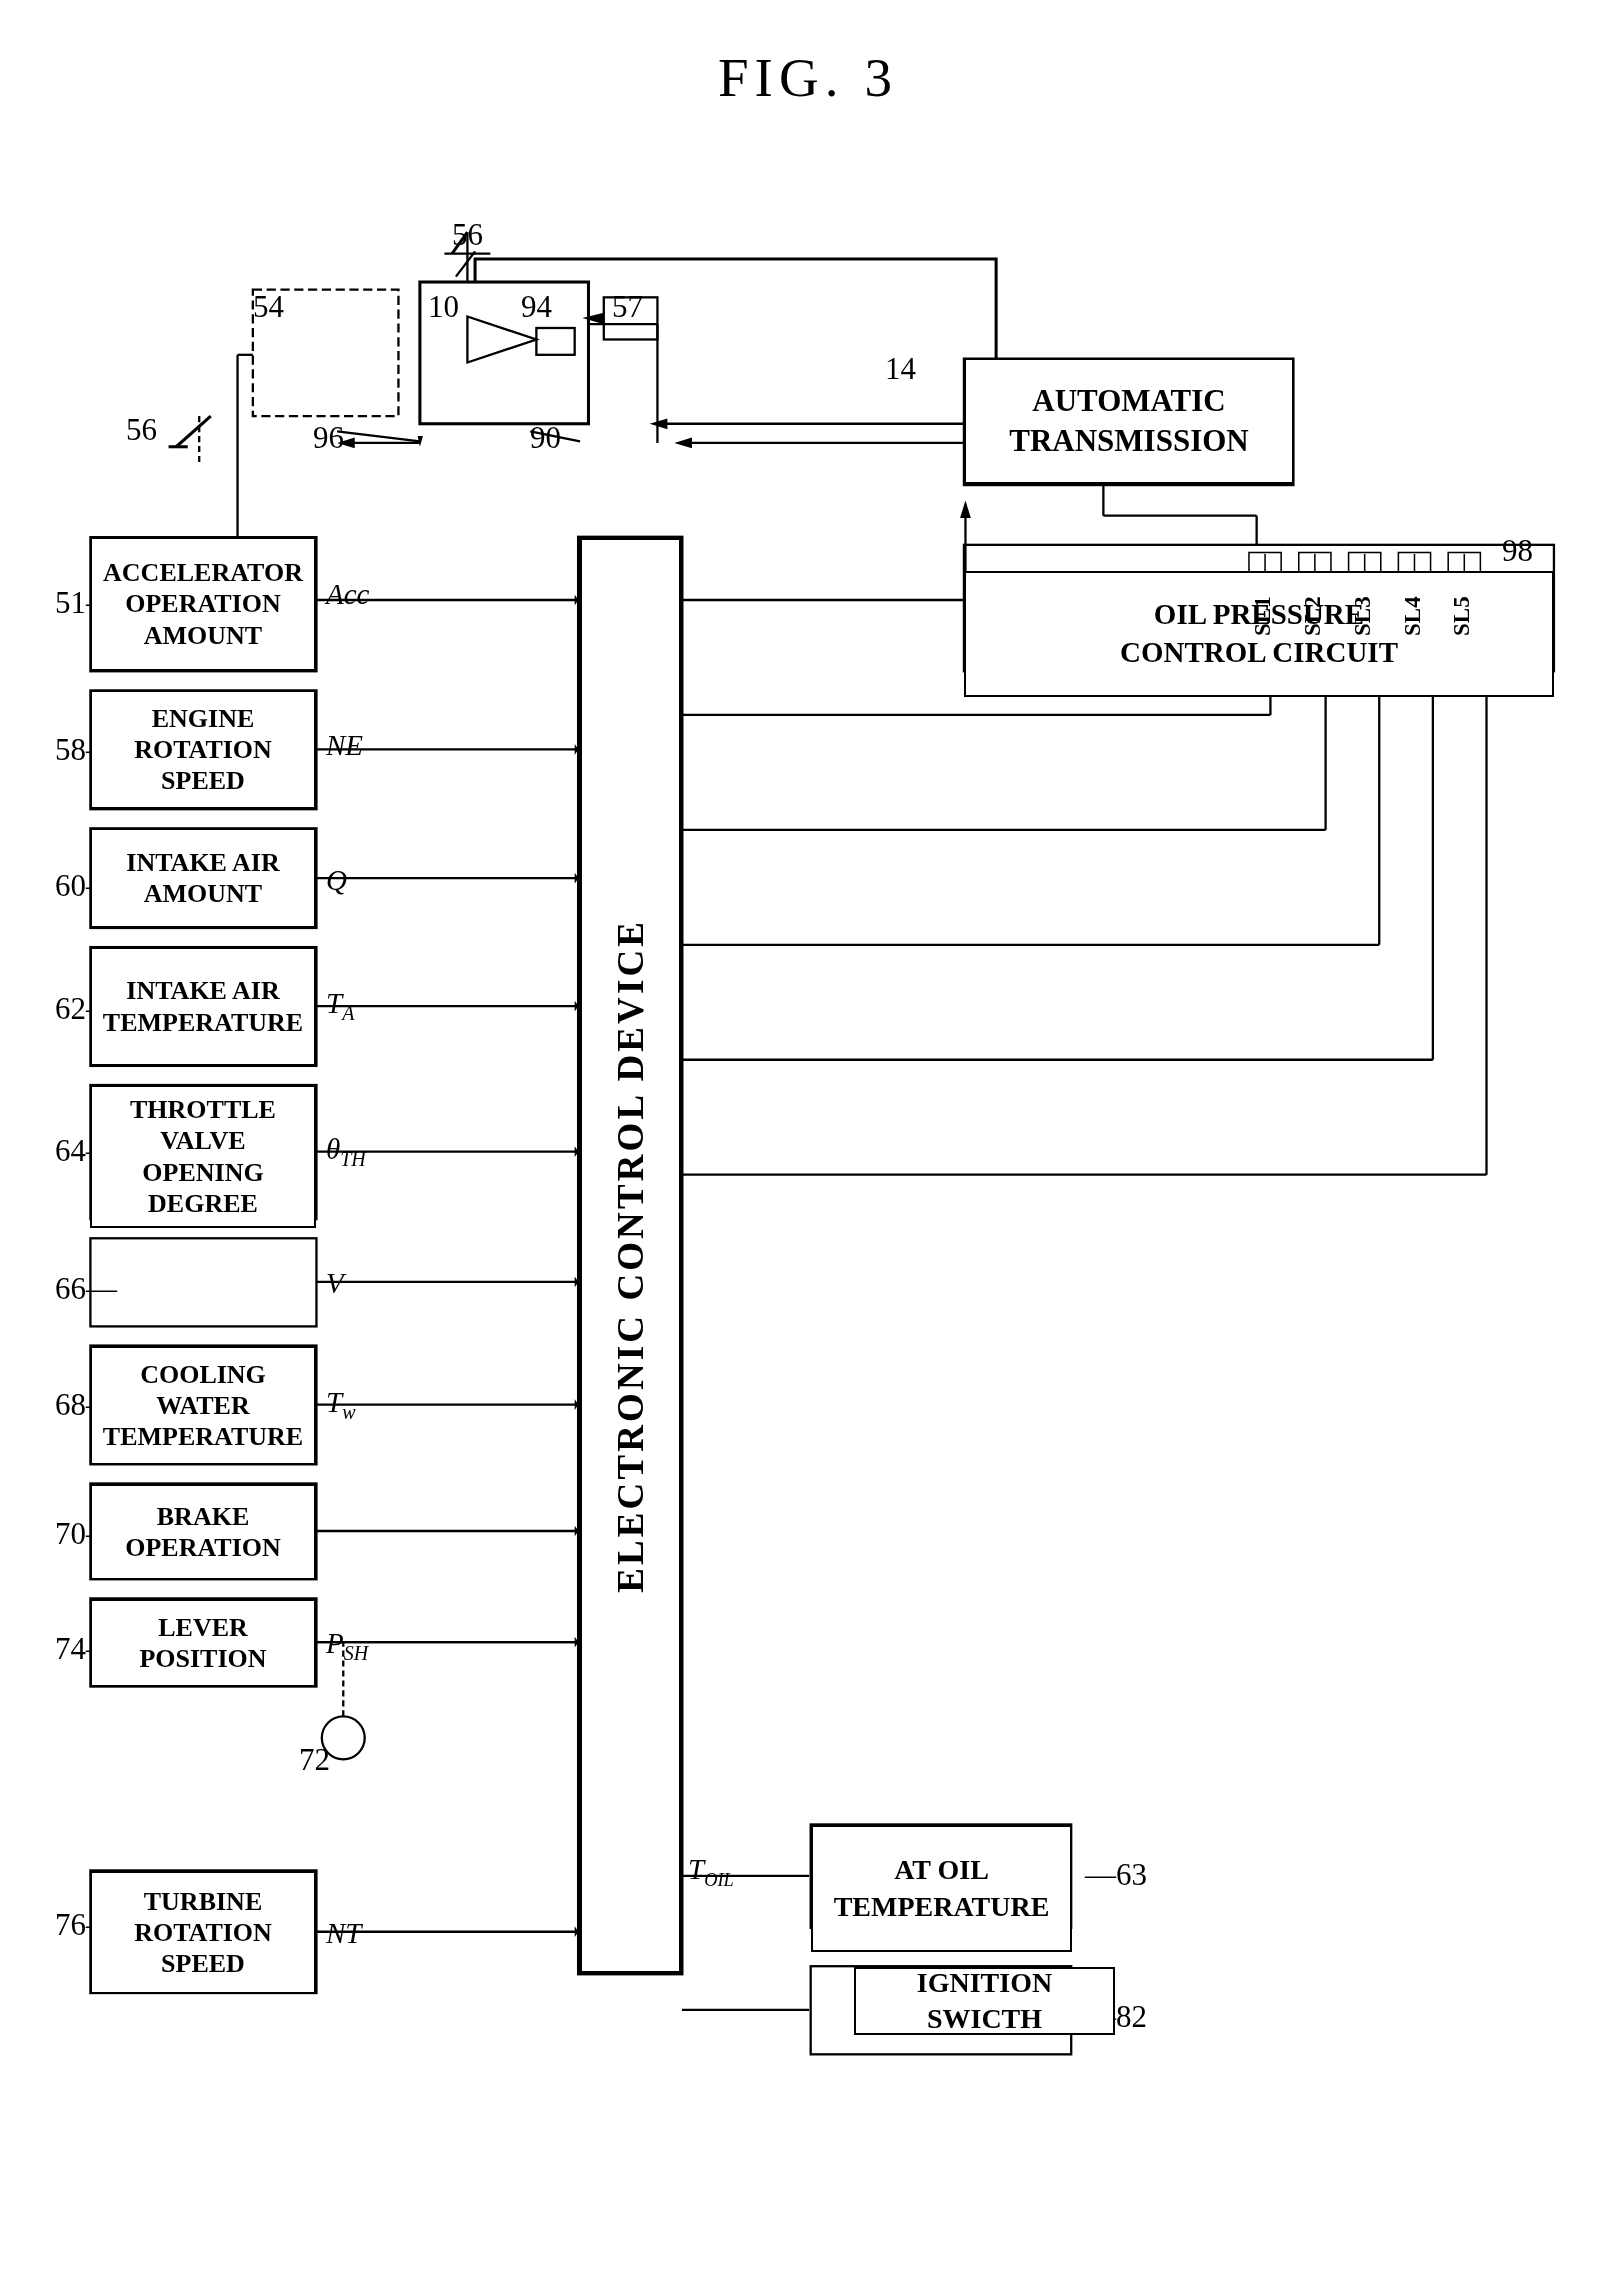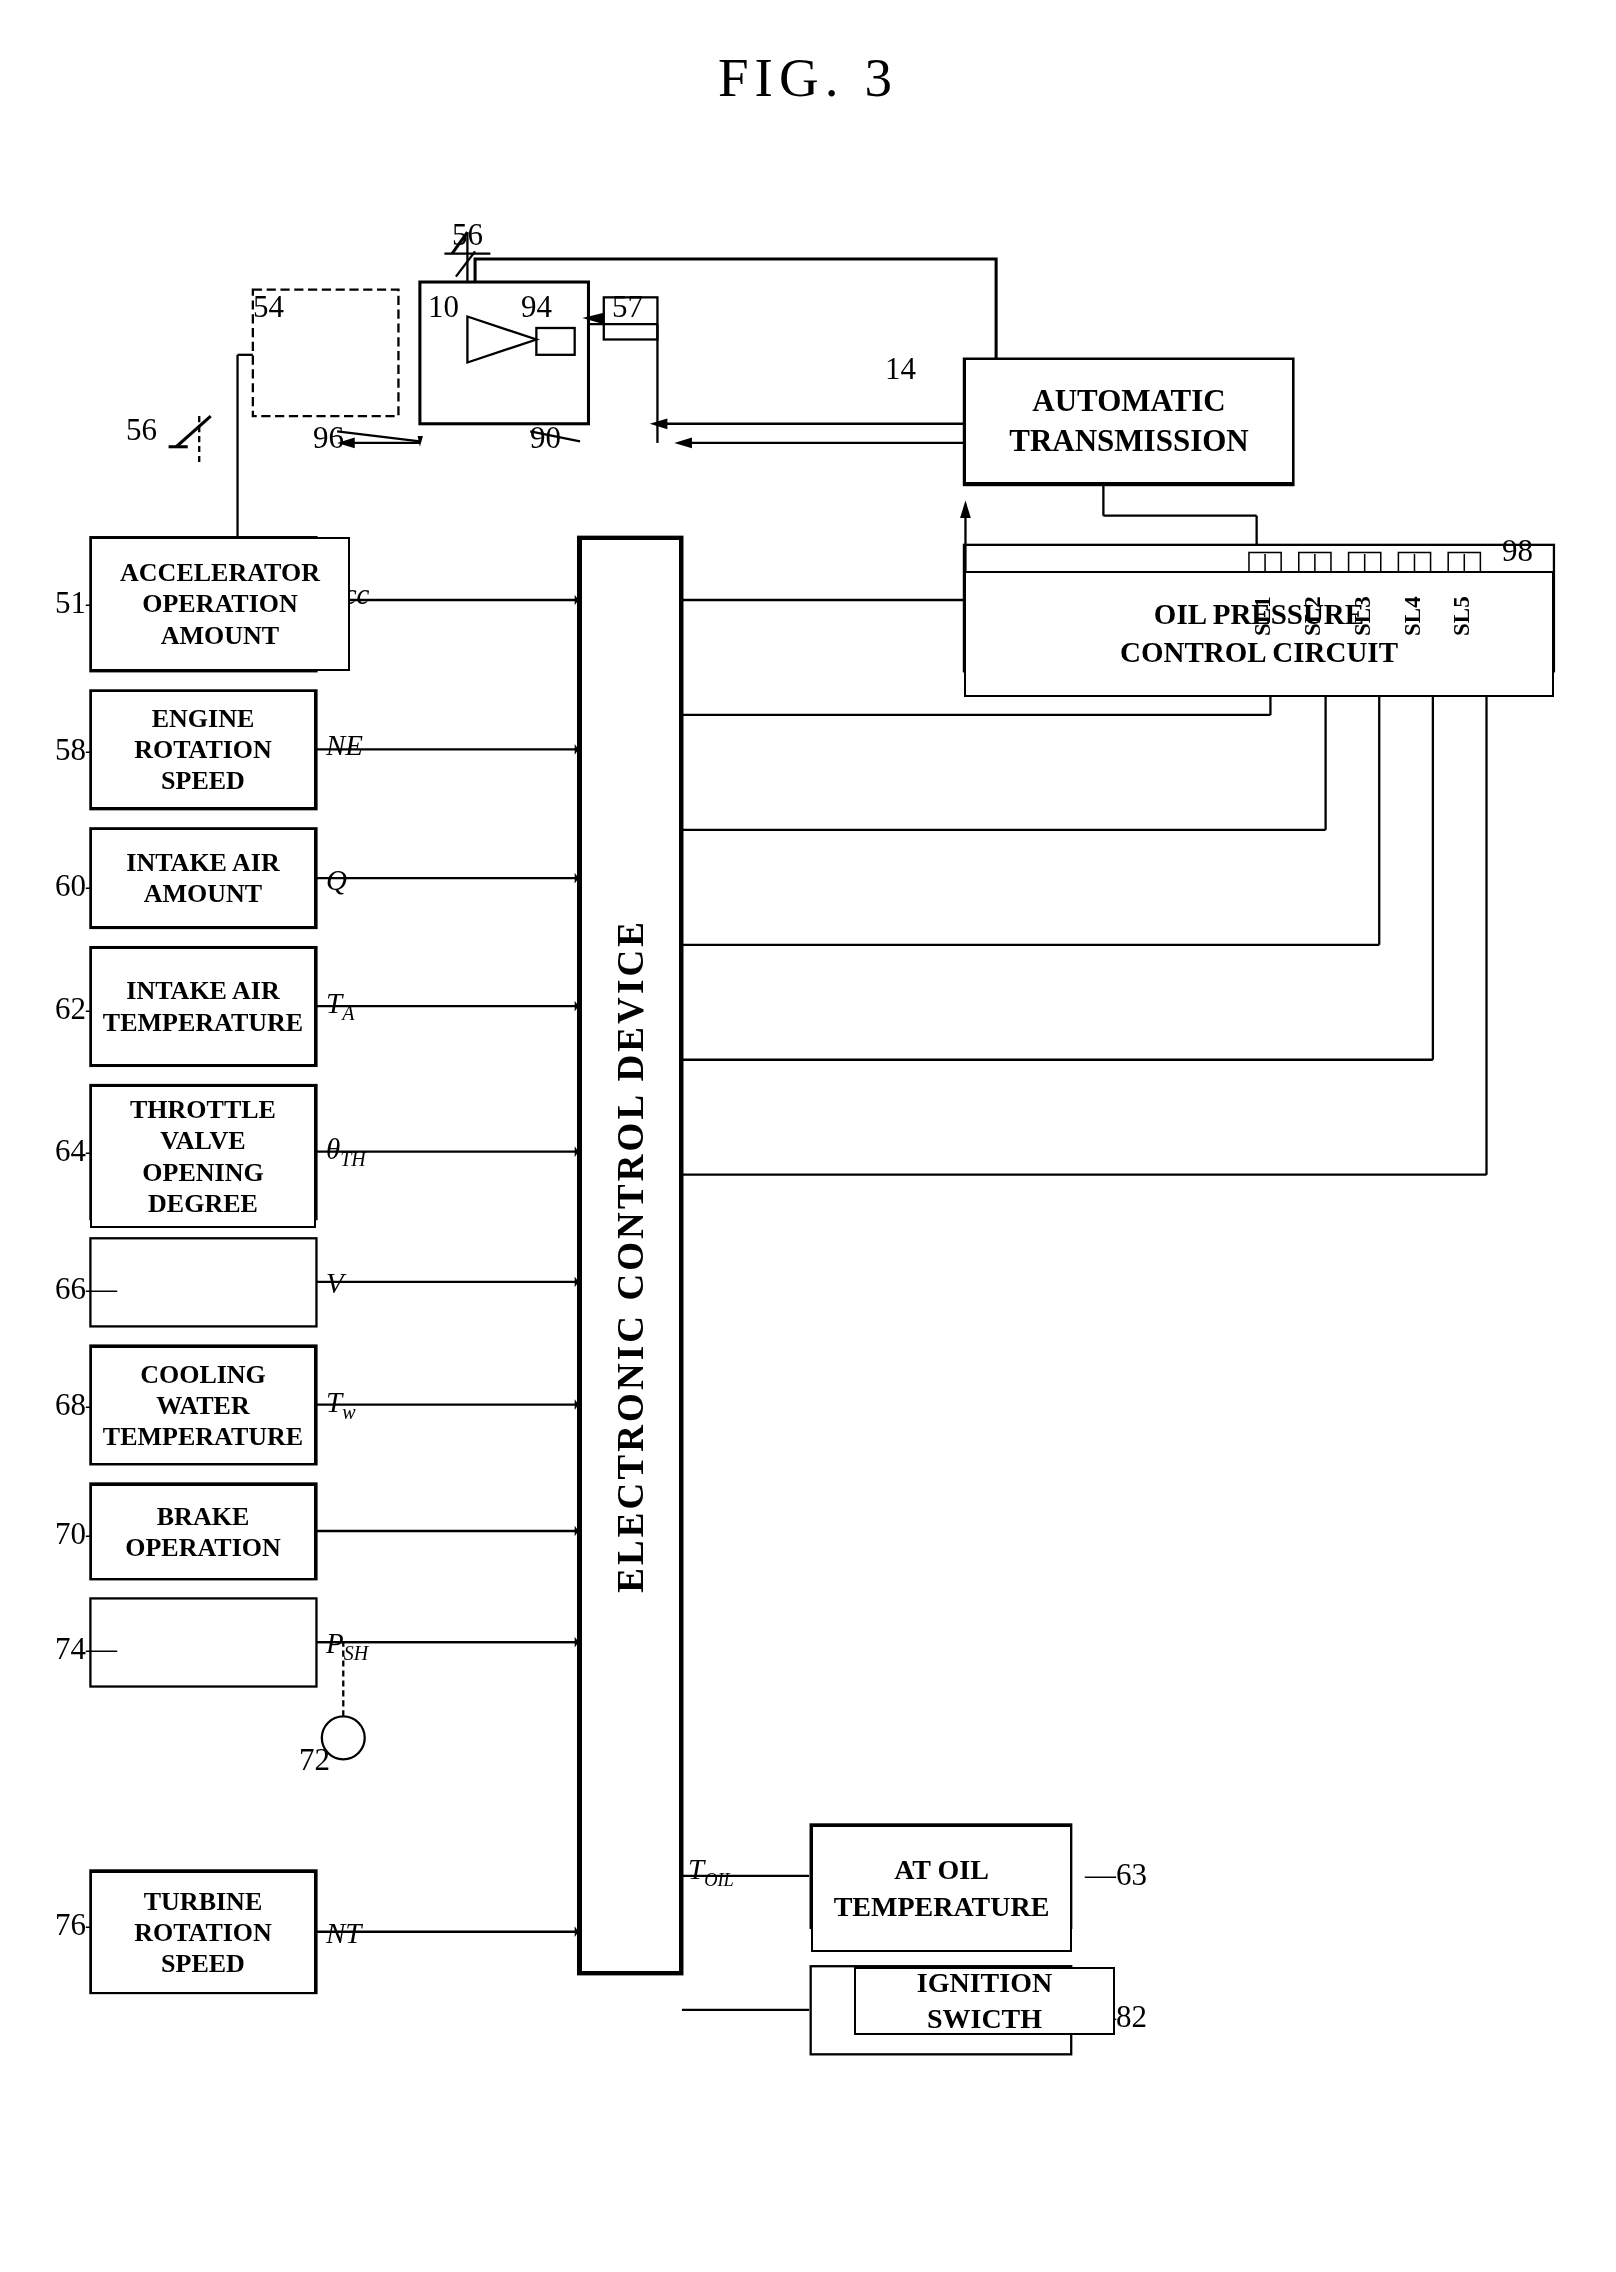--- a/index.html
+++ b/index.html
@@ -303,27 +303,28 @@
   <div class="signal-label" style="top:589px; left:326px;">NE</div>
   <div class="signal-label" style="top:724px; left:326px;">Q</div>
   <div class="signal-label" style="top:847px; left:326px;">T<sub style="font-size:20px;">A</sub></div>
   <div class="signal-label" style="top:993px; left:326px;">θ<sub style="font-size:20px;">TH</sub></div>
   <div class="signal-label" style="top:1127px; left:326px;">V</div>
   <div class="signal-label" style="top:1246px; left:326px;">T<sub style="font-size:20px;">w</sub></div>
   <div class="signal-label" style="top:1487px; left:326px;">P<sub style="font-size:20px;">SH</sub></div>
   <div class="signal-label" style="top:1777px; left:326px;">NT</div>
   <div class="signal-label" style="top:1713px; left:688px;">T<sub style="font-size:18.4px;">OIL</sub></div>
 
-  <div class="sensor-box" style="top:397px; left:90px; width:260px; height:134px; font-size:26px;">ACCELERATOR<br>OPERATION<br>AMOUNT</div>
+  <div class="sensor-box" style="top:397px; left:90px; width:226px; height:134px; font-size:26px;">ACCELERATOR<br>OPERATION<br>AMOUNT</div>
   <div class="sensor-box" style="top:550px; left:90px; width:226px; height:119px; font-size:26px;">ENGINE<br>ROTATION<br>SPEED</div>
   <div class="sensor-box" style="top:688px; left:90px; width:226px; height:100px; font-size:26px;">INTAKE AIR<br>AMOUNT</div>
   <div class="sensor-box" style="top:807px; left:90px; width:226px; height:119px; font-size:26px;">INTAKE AIR<br>TEMPERATURE</div>
   <div class="sensor-box" style="top:945px; left:90px; width:226px; height:143px; font-size:26px;">THROTTLE<br>VALVE OPENING<br>DEGREE</div>
   <div class="sensor-box" style="top:1206px; left:90px; width:226px; height:119px; font-size:26px;">COOLING WATER<br>TEMPERATURE</div>
   <div class="sensor-box" style="top:1344px; left:90px; width:226px; height:96px; font-size:26px;">BRAKE<br>OPERATION</div>
+  <div class="sensor-box" style="top:1459px; left:90px; width:226px; height:88px; font-size:26px;">LEVER POSITION</div>
   <div class="sensor-box" style="top:1731px; left:90px; width:226px; height:123px; font-size:26px;">TURBINE<br>ROTATION<br>SPEED</div>
 
   <div class="ecu-box" style="top:397px; left:579px; width:103px; height:1437px;">
     <div class="ecu-text">ELECTRONIC CONTROL DEVICE</div>
   </div>
 
   <div class="right-box" style="top:218px; left:964px; width:330px; height:126px; font-size:31px;">AUTOMATIC<br>TRANSMISSION</div>
 
   <div class="right-box" style="top:405px; left:964px; width:590px; height:126px; font-size:29px;margin-top:26px;">OIL PRESSURE<br>CONTROL CIRCUIT</div>
 

